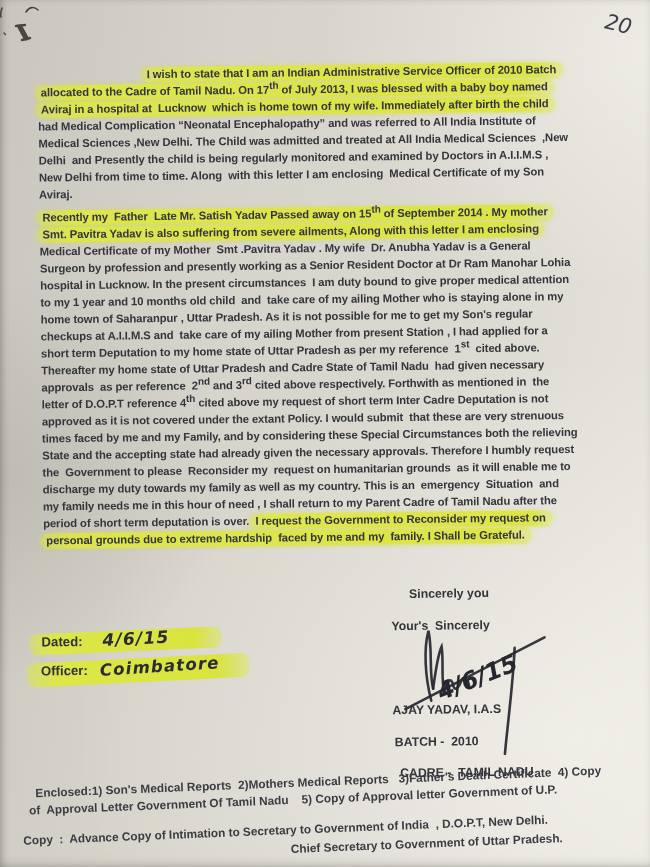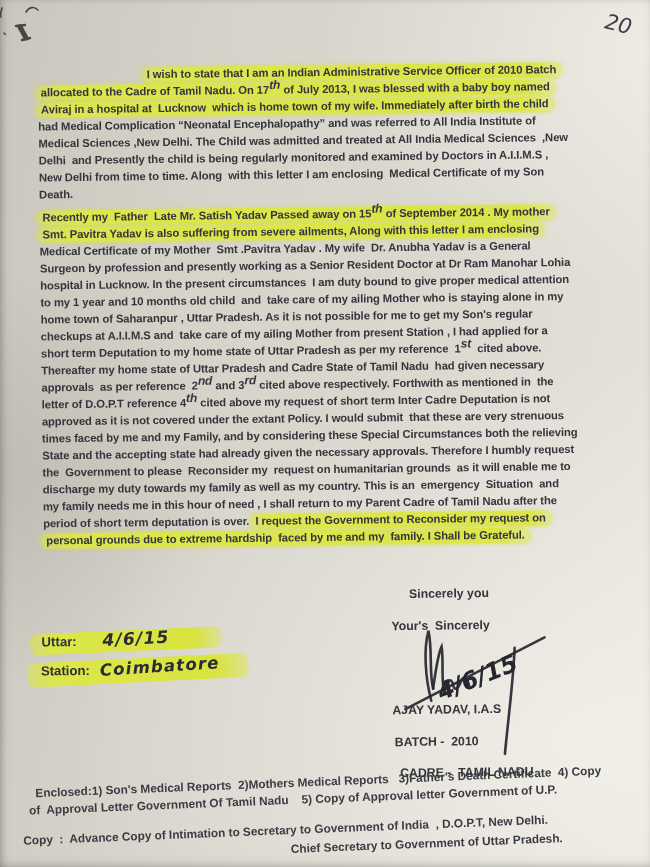--- a/index.html
+++ b/index.html
@@ -20,21 +20,21 @@
   
   .body-text {
     position:absolute; left:42px; top:64px; width:600px;
     font-size:11.3px; font-weight:bold; letter-spacing:-0.1px; line-height:17px;
     color:#35363c;
   }
   .para { margin:0; }
   .para + .para { margin-top:6px; }
   .line { white-space:pre; height:17px; }
   .para1 .line:first-child { padding-left:106px; }
-  sup { font-size:12px; vertical-align:super; line-height:0;font-style:italic; }
+  sup { font-size:10px; vertical-align:super; line-height:0; }
 
   .hl {
     background:linear-gradient(92deg, rgba(220,231,55,0.55), rgba(222,233,62,0.88) 6%, rgba(218,230,52,0.88) 94%, rgba(222,233,62,0.45));
     box-shadow:-5px 0 6px -3px rgba(219,231,60,0.9), 5px 0 6px -3px rgba(219,231,60,0.9), 0 1px 2px rgba(219,231,60,0.55);
     border-radius:3px; padding:1px 3px 2px;
   }
 
   
   .closing-line { position:absolute; font-size:12.3px; font-weight:bold; white-space:pre; color:#34353b; }
   .l-thanking { left:407px; top:588px; }
@@ -99,21 +99,21 @@
 
     <div class="body-text">
       <div class="para para1">
           <div class="line"><span class="hl">I wish to state that I am an Indian Administrative Service Officer of 2010 Batch</span></div>
           <div class="line"><span class="hl">allocated to the Cadre of Tamil Nadu. On 17<sup>th</sup> of July 2013, I was blessed with a baby boy named</span></div>
           <div class="line"><span class="hl">Aviraj in a hospital at  Lucknow  which is home town of my wife. Immediately after birth the child</span></div>
           <div class="line"><span>had Medical Complication “Neonatal Encephalopathy” and was referred to All India Institute of</span></div>
           <div class="line"><span>Medical Sciences ,New Delhi. The Child was admitted and treated at All India Medical Sciences  ,New</span></div>
           <div class="line"><span>Delhi  and Presently the child is being regularly monitored and examined by Doctors in A.I.I.M.S ,</span></div>
           <div class="line"><span>New Delhi from time to time. Along  with this letter I am enclosing  Medical Certificate of my Son</span></div>
-          <div class="line"><span>Death.</span></div>
+          <div class="line"><span>Aviraj.</span></div>
         </div>
       <div class="para para2">
           <div class="line"><span class="hl">Recently my  Father  Late Mr. Satish Yadav Passed away on 15<sup>th</sup> of September 2014 . My mother</span></div>
           <div class="line"><span class="hl">Smt. Pavitra Yadav is also suffering from severe ailments, Along with this letter I am enclosing</span></div>
           <div class="line"><span>Medical Certificate of my Mother  Smt .Pavitra Yadav . My wife  Dr. Anubha Yadav is a General</span></div>
           <div class="line"><span>Surgeon by profession and presently working as a Senior Resident Doctor at Dr Ram Manohar Lohia</span></div>
           <div class="line"><span>hospital in Lucknow. In the present circumstances  I am duty bound to give proper medical attention</span></div>
           <div class="line"><span>to my 1 year and 10 months old child  and  take care of my ailing Mother who is staying alone in my</span></div>
           <div class="line"><span>home town of Saharanpur , Uttar Pradesh. As it is not possible for me to get my Son's regular</span></div>
           <div class="line"><span>checkups at A.I.I.M.S and  take care of my ailing Mother from present Station , I had applied for a</span></div>
@@ -143,23 +143,23 @@
       <path d="M120,44 C118,80 113,112 109,150"></path>
       <text transform="translate(46,96) rotate(-21)">4/6/15</text>
     </svg>
 
     <div class="closing-line l-name">AJAY YADAV, I.A.S</div>
     <div class="closing-line l-batch">BATCH -  2010</div>
     <div class="closing-line l-cadre">CADRE -  TAMIL NADU</div>
 
     <div class="swipe swipe-dated"></div>
     <div class="swipe swipe-station"></div>
-    <div class="ds-label dated-label">Uttar:</div>
+    <div class="ds-label dated-label">Dated:</div>
     <div class="ds-value dated-value">4/6/15</div>
-    <div class="ds-label station-label">Station:</div>
+    <div class="ds-label station-label">Officer:</div>
     <div class="ds-value station-value">Coimbatore</div>
 
     <div class="footer">
       <div class="f-line f-enc1">Enclosed:1) Son's Medical Reports  2)Mothers Medical Reports   3)Father's Death Certificate  4) Copy</div>
       <div class="f-line f-enc2">of  Approval Letter Government Of Tamil Nadu    5) Copy of Approval letter Government of U.P.</div>
       <div class="f-line f-copy">Copy  :  Advance Copy of Intimation to Secretary to Government of India  , D.O.P.T, New Delhi.</div>
       <div class="f-line f-copy2">Chief Secretary to Government of Uttar Pradesh.</div>
     </div>
 
   </div>

